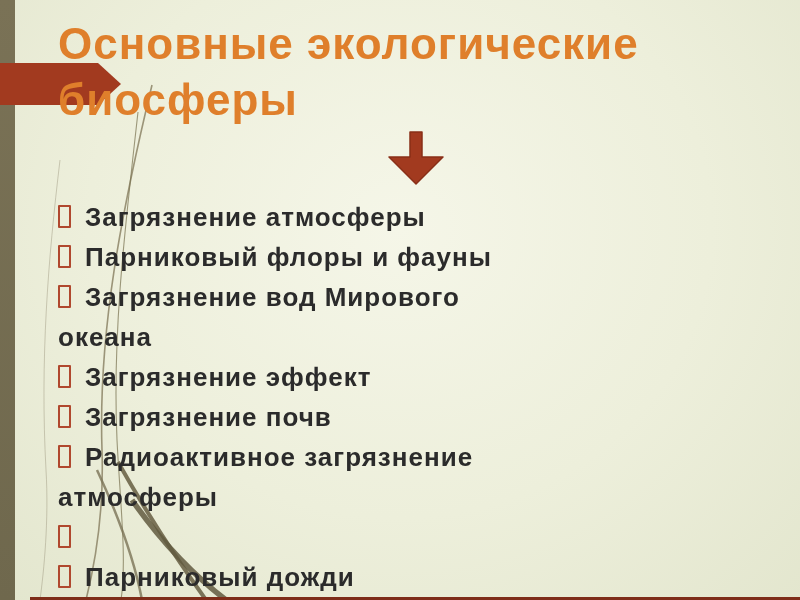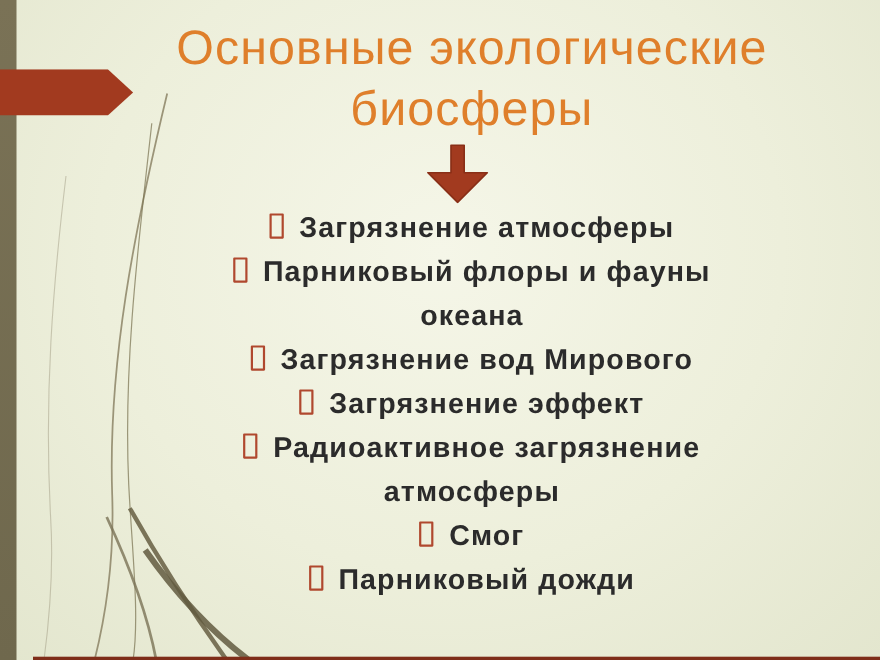--- a/index.html
+++ b/index.html
@@ -33,39 +33,38 @@
   
   .arrow-banner {
     position: absolute;
     left: 0; top: 63px;
     width: 122px; height: 42px;
   }
   .title {
     position: absolute;
     top: 16px; left: 58px;
     width: 742px;
-    text-align: center;
+    text-align: left;
     font-size: 44px;
-    font-weight: normal;
+    font-weight: bold;
     letter-spacing: 1px;
     line-height: 56px;
     color: var(--title-color, #df7f2b);
   }
   .title-line { display: block; }
   .down-arrow {
     position: absolute;
     top: 131px;
     left: 416px;
     transform: translateX(-50%);
   }
   .problem-list {
     position: absolute;
-    top: 186px; left: 58px;
+    top: 197px; left: 58px;
     width: 742px;
-    text-align: center;
     font-size: 26px;
     font-weight: bold;
     letter-spacing: 1px;
     line-height: 40px;
     color: var(--text-color, #2b2b2b);
   }
   .item-line { display: block; white-space: nowrap; }
   .bullet-box {
     display: inline-block;
     width: 9px; height: 19px;
@@ -111,32 +110,35 @@
   </svg>
 
   <div class="problem-list">
       <div class="list-item">
         <div class="item-line"><span class="bullet-box"></span><span>Загрязнение атмосферы</span></div>
       </div>
       <div class="list-item">
         <div class="item-line"><span class="bullet-box"></span><span>Парниковый флоры и фауны</span></div>
       </div>
       <div class="list-item">
+        <div class="item-line"><span class="bullet-box"></span><span>Загрязнение вод Мирового</span></div>
         <div class="item-line"><span>океана</span></div>
-        <div class="item-line"><span class="bullet-box"></span><span>Загрязнение вод Мирового</span></div>
       </div>
       <div class="list-item">
         <div class="item-line"><span class="bullet-box"></span><span>Загрязнение эффект</span></div>
+      </div>
+      <div class="list-item">
+        <div class="item-line"><span class="bullet-box"></span><span>Загрязнение почв</span></div>
       </div>
       <div class="list-item">
         <div class="item-line"><span class="bullet-box"></span><span>Радиоактивное загрязнение</span></div>
         <div class="item-line"><span>атмосферы</span></div>
       </div>
       <div class="list-item">
-        <div class="item-line"><span class="bullet-box"></span><span>Смог</span></div>
+        <div class="item-line"><span class="bullet-box"></span></div>
       </div>
       <div class="list-item">
         <div class="item-line"><span class="bullet-box"></span><span>Парниковый дожди</span></div>
       </div>
     </div>
 
   <div class="bottom-line"></div>
 
 </div>
 

